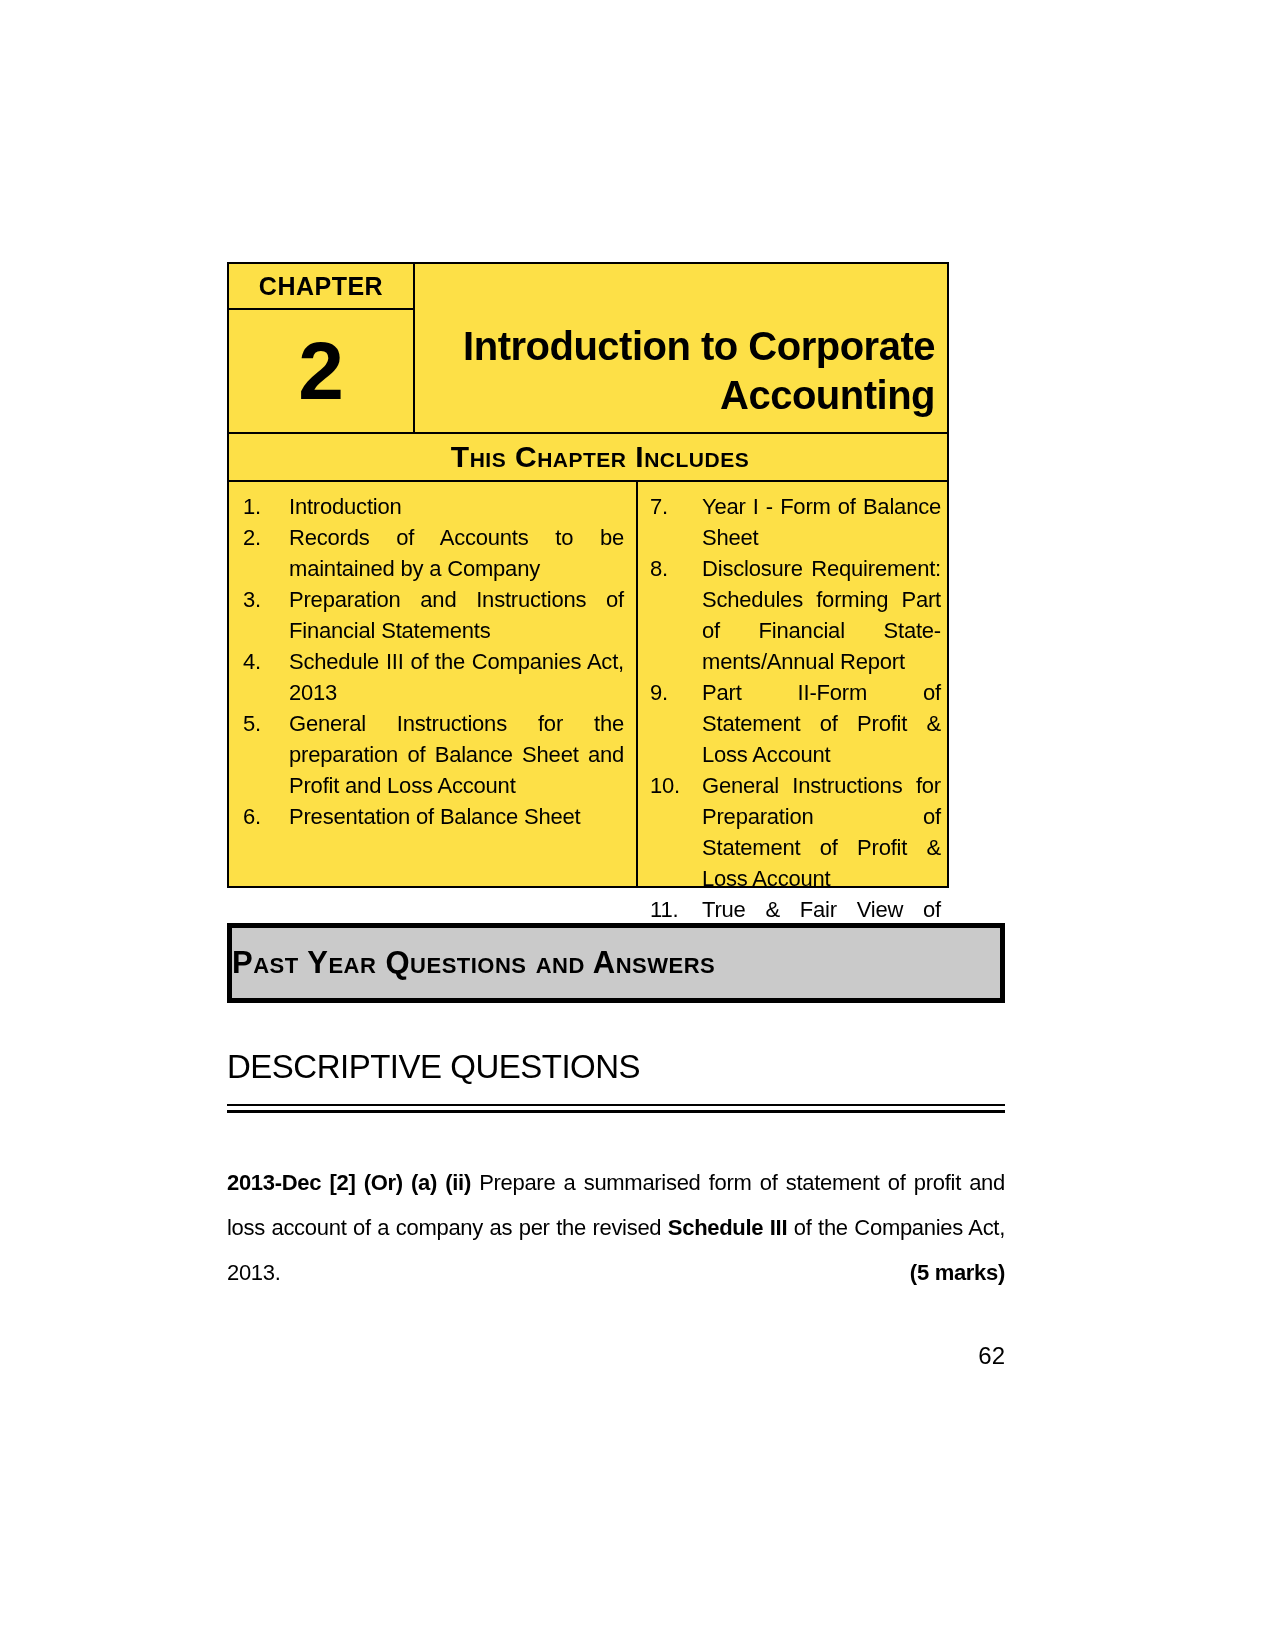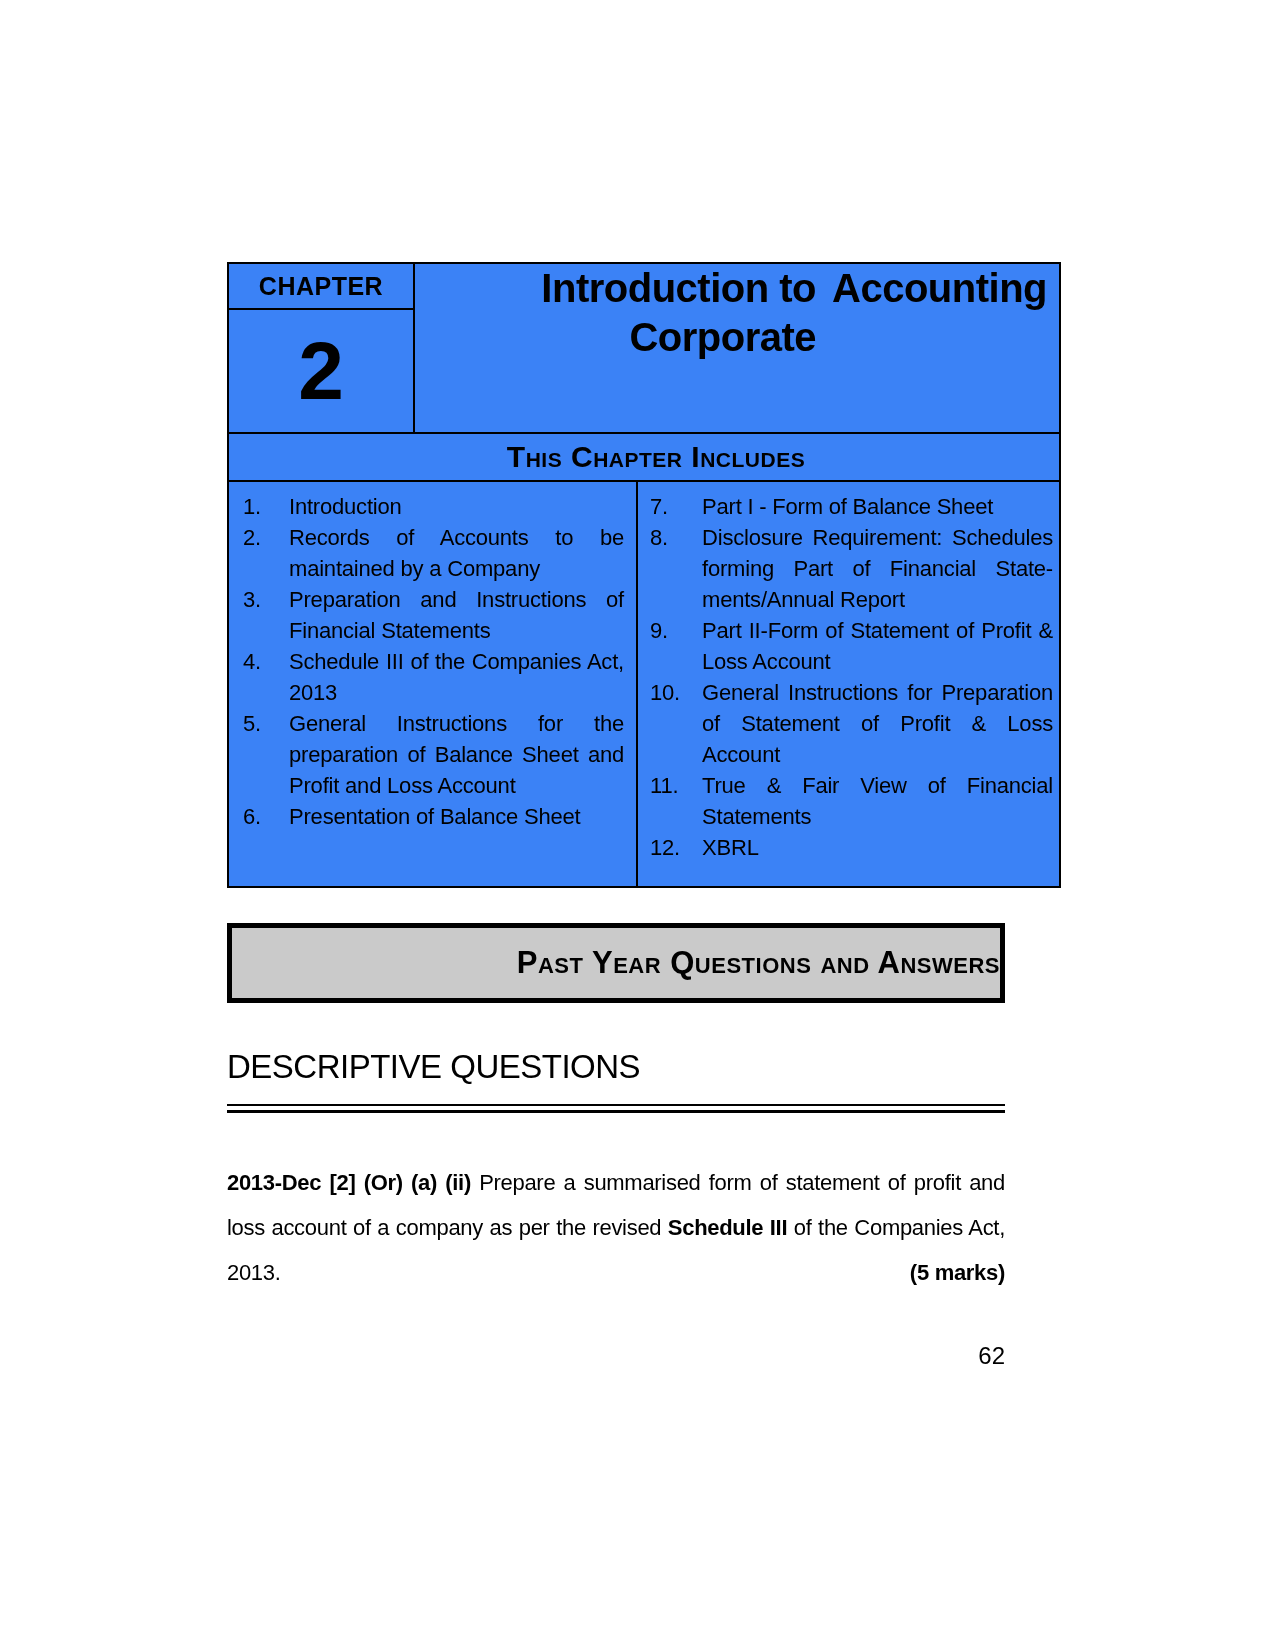--- a/index.html
+++ b/index.html
@@ -13,24 +13,24 @@
     position: relative;
     font-family: "Liberation Sans", sans-serif;
     color: #000;
   }
 
   
   .chapter-table {
     position: absolute;
     left: 227px;
     top: 262px;
-    width: 834px;
+    width: 722px;
     box-sizing: border-box;
     border: 2px solid #000;
-    background: #3b82f6;
+    background: #fde047;
   }
   .row-header {
     display: flex;
     height: 168px;
     border-bottom: 2px solid #000;
   }
   .cell-chapter {
     width: 184px;
     flex-shrink: 0;
     border-right: 2px solid #000;
@@ -51,29 +51,28 @@
     flex: 1;
     display: flex;
     align-items: center;
     justify-content: center;
     font-size: 82px;
     font-weight: bold;
   }
   .cell-title {
     flex: 1;
     display: flex;
-    flex-direction: row;
+    flex-direction: column;
     justify-content: flex-end;
     text-align: right;
     padding: 0 12px 12px 0;
     font-size: 40px;
     line-height: 49px;
     font-weight: bold;
     letter-spacing: -0.5px;
-    gap: 16px;
   }
   .row-includes-header {
     height: 46px;
     border-bottom: 2px solid #000;
     display: flex;
     align-items: center;
     justify-content: center;
     font-variant: small-caps;
     font-weight: bold;
     font-size: 30px;
@@ -120,21 +119,21 @@
     position: absolute;
     left: 227px;
     top: 923px;
     width: 778px;
     height: 80px;
     box-sizing: border-box;
     border: 5px solid #000;
     background: #cacaca;
     display: flex;
     align-items: center;
-    justify-content: flex-end;
+    justify-content: flex-start;
     font-variant: small-caps;
     font-weight: bold;
     font-size: 31px;
     letter-spacing: 0.5px;
   }
 
   
   .section-heading {
     position: absolute;
     left: 227px;
@@ -220,21 +219,21 @@
       </div>
       <div class="inc-item">
         <span class="inc-num">6.</span>
         <span class="inc-text">Presentation of Balance Sheet</span>
       </div>
     </div>
 
     <div class="list-col right">
       <div class="inc-item">
         <span class="inc-num">7.</span>
-        <span class="inc-text">Part I - Form of Balance Sheet</span>
+        <span class="inc-text">Year I - Form of Balance Sheet</span>
       </div>
       <div class="inc-item">
         <span class="inc-num">8.</span>
         <span class="inc-text">Disclosure Requirement: Schedules forming Part of Financial State-ments/Annual Report</span>
       </div>
       <div class="inc-item">
         <span class="inc-num">9.</span>
         <span class="inc-text">Part II-Form of Statement of Profit &amp; Loss Account</span>
       </div>
       <div class="inc-item">

